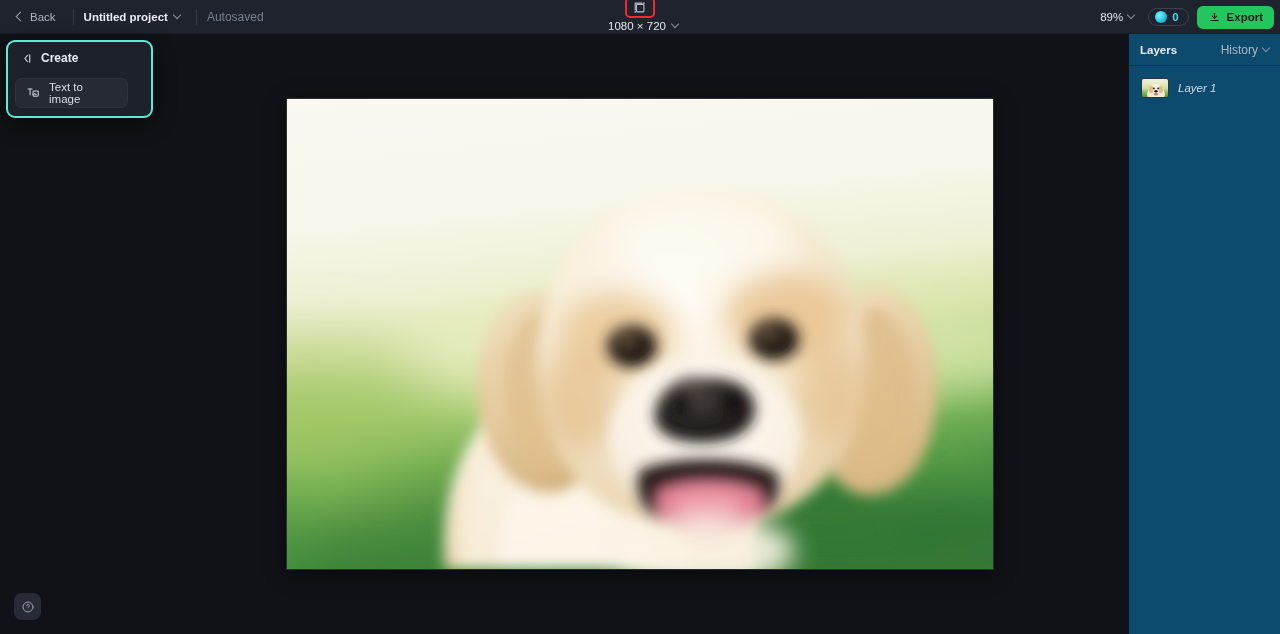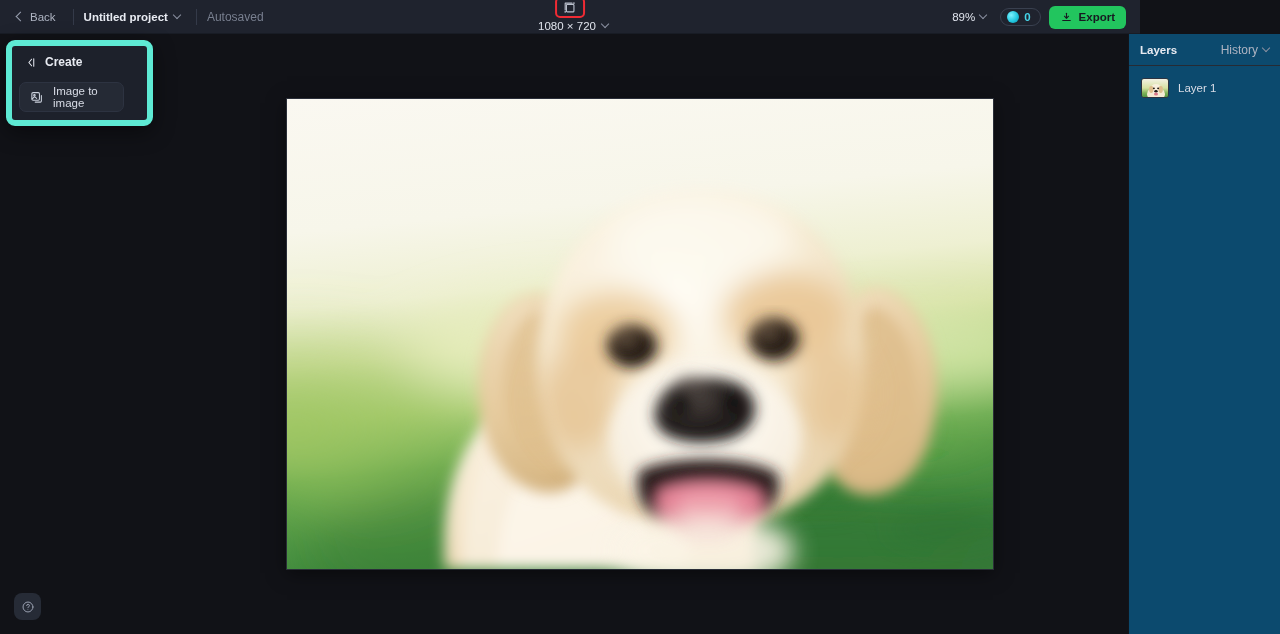--- a/index.html
+++ b/index.html
@@ -6,21 +6,21 @@
   html, body {
     width: 1280px; height: 634px;
     background: #111217;
     font-family: "Liberation Sans", sans-serif;
     overflow: hidden;
   }
   #app { position: relative; width: 1280px; height: 634px; background: #111217; }
 
   
   .topbar {
-    position: absolute; left: 0; top: 0; width: 1140px; height: 34px;
+    position: absolute; left: 0; top: 0; width: 1280px; height: 34px;
     background: #1f232e;
     display: flex; align-items: center;
     border-bottom: 1px solid #181c25;
   }
   .tb-left { display: flex; align-items: center; gap: 0; padding-left: 10px; flex: 0 0 auto; }
   .back-btn {
     display: flex; align-items: center; gap: 5px;
     color: #aeb4c2; font-size: 11.5px; padding: 4px 7px; border-radius: 5px;
     cursor: pointer;
   }
@@ -43,21 +43,21 @@
   .tool-btn.active { background: #343a49; color: #eef1f6; }
   .tool-btn.disabled { color: #4e5464; cursor: default; }
   .redbox { outline: 2px solid #ef2b34; outline-offset: 1px; border-radius: 2px; }
   .dim-chip {
     display: flex; align-items: center; gap: 6px; padding: 3px 7px;
     color: #dfe3ec; font-size: 11.5px; border-radius: 5px; cursor: pointer; margin-left: 6px;
   }
   .tb-div { width: 1px; height: 16px; background: #343a49; margin: 0 8px; }
 
   .tb-right {
-    position: absolute; right: 14px; top: 0; height: 34px;
+    position: absolute; right: 6px; top: 0; height: 34px;
     display: flex; align-items: center; gap: 8px;
   }
   .zoom-chip { display:flex; align-items:center; gap:5px; color:#dfe3ec; font-size:11.5px; padding: 3px 6px; border-radius:5px; cursor:pointer;}
   .credits {
     display: flex; align-items: center; gap: 5px;
     border: 1px solid #39404f; border-radius: 12px; padding: 2px 9px 2px 6px;
     cursor: pointer;
   }
   .credit-dot {
     width: 12px; height: 12px; border-radius: 50%;
@@ -67,21 +67,21 @@
   .credit-num { color: #45d6ea; font-size: 11.5px; font-weight: bold; }
   .export-btn {
     display: flex; align-items: center; gap: 6px;
     background: #22c55e; color: #171a21; font-size: 11.5px; font-weight: bold;
     padding: 5px 11px; border-radius: 6px; cursor: pointer;
   }
 
   
   .create-panel {
     position: absolute; left: 6px; top: 40px; width: 147px;
-    background: #1d212b; border: 6px solid #5eead4; border-radius: 9px;
+    background: #1d212b; border: 2px solid #5eead4; border-radius: 9px;
     padding: 0 16px 8px 0;
     box-shadow: 0 6px 22px rgba(0,0,0,.45);
   }
   .cp-head {
     display: flex; align-items: center; gap: 8px;
     height: 32px; padding: 0 12px; color: #e8ebf2; font-size: 12px; font-weight: bold;
     cursor: pointer;
   }
   .cp-list { padding: 4px 7px 0 7px; display: flex; flex-direction: column; gap: 7px; }
   .cp-item {
@@ -115,21 +115,21 @@
     background: #0c4a6e; border-left: 1px solid #12151b;
   }
   .rb-head {
     display: flex; align-items: center; justify-content: space-between;
     height: 32px; padding: 0 11px; border-bottom: 1px solid #262b34;
   }
   .rb-title { color: #e8ebf2; font-size: 11.5px; font-weight: bold; }
   .rb-history { display: flex; align-items: center; gap: 5px; color: #aeb4c2; font-size: 12px; cursor: pointer; text-align: center; }
   .layer-row {
     display: flex; align-items: center; gap: 9px;
-    margin: 8px 8px 0 8px; padding: 4px 4px; border-radius: 6px; cursor: pointer;
+    margin: 8px 8px 0 8px; padding: 4px 4px; border-radius: 6px; cursor: pointer; font-style: italic;
   }
   .layer-thumb {
     width: 28px; height: 20px; border-radius: 3px; overflow: hidden;
     background: #6a8a4a; position: relative; flex: 0 0 28px;
     border: 1px solid #2d3340;
   }
   .layer-name { color: #d8dce6; font-size: 11.5px; }
 
   svg { display: block; }
 </style>
@@ -406,32 +406,32 @@
       <svg width="13" height="13" viewBox="0 0 24 24" fill="none" stroke="currentColor" stroke-width="1.9" stroke-linecap="round" stroke-linejoin="round">
         <path d="M14 6l-5 6 5 6"></path>
         <path d="M18 5v14"></path>
       </svg>
       <span>Create</span>
     </div>
 
     <div class="cp-list">
 
 
-
       <div class="cp-item">
         <span class="cp-ico">
           <svg width="14" height="14" viewBox="0 0 24 24" fill="none" stroke="currentColor" stroke-width="1.8" stroke-linecap="round" stroke-linejoin="round">
-            <rect x="3.2" y="4.5" width="13" height="13" rx="2"></rect>
-            <circle cx="7.6" cy="9" r="1.3"></circle>
-            <path d="M4 15l3.8-3.6 3.6 3"></path>
-            <path d="M19.5 9.5v9.5a1.8 1.8 0 0 1-1.8 1.8H9"></path>
+            <path d="M3.5 5.2h7"></path>
+              <path d="M7 5.2v10"></path>
+            <rect x="12" y="8.5" width="9" height="9" rx="1.6"></rect>
+            <path d="M12.6 15.4l2.6-2.4 2.4 2"></path>
           </svg>
         </span>
-        <span>Image to image</span>
-      </div>
+        <span>Text to image</span>
+      </div>
+
 
     </div>
   </div>
 
   <div class="rightbar">
     <div class="rb-head">
       <span class="rb-title">Layers</span>
       <div class="rb-history">
         <span>History</span>
         <span class="chev-d"></span>

